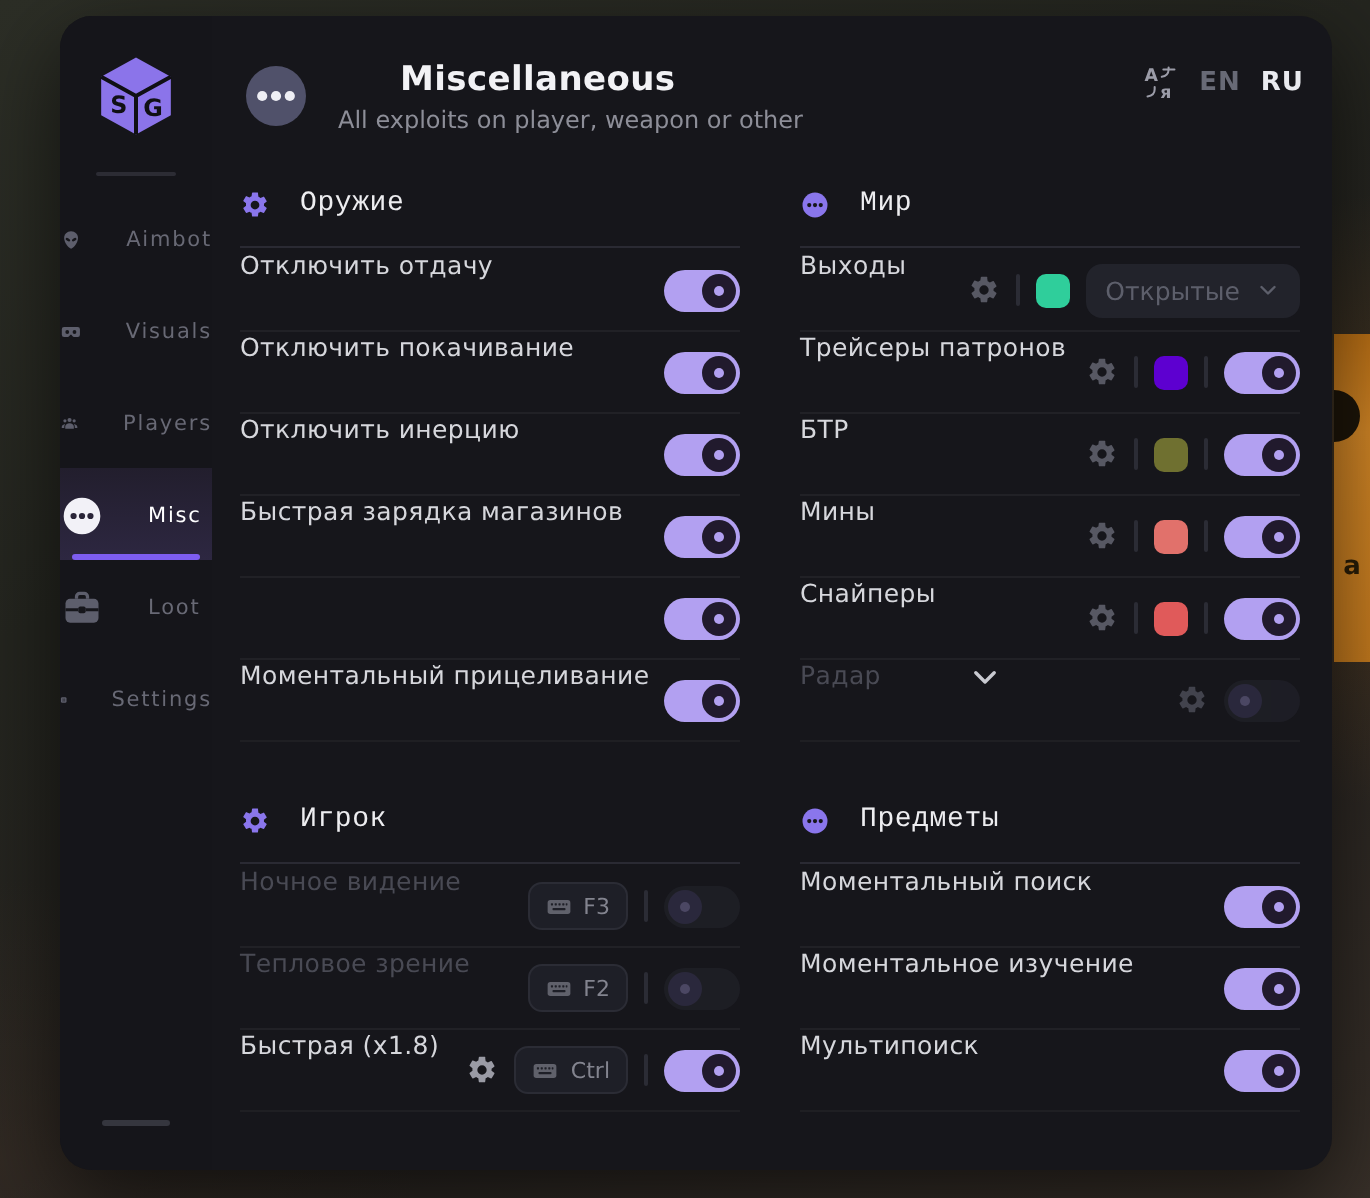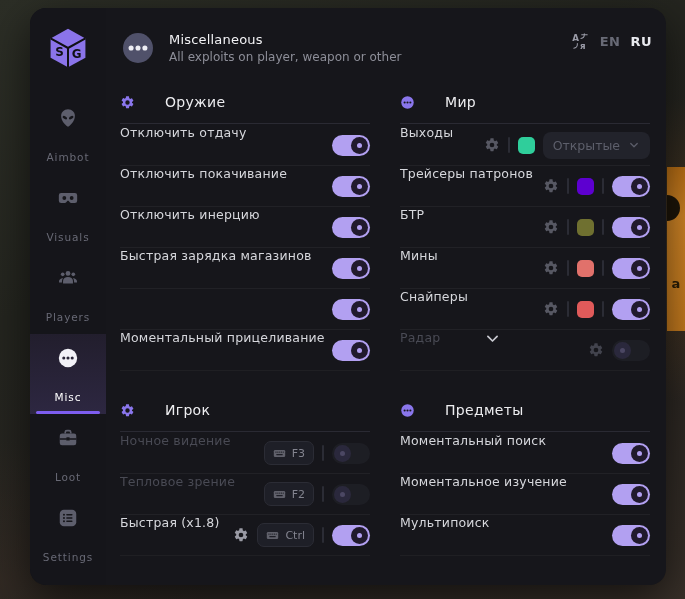--- a/index.html
+++ b/index.html
@@ -28,49 +28,49 @@
   .window { position:absolute; left:30px; top:8px; width:636px; height:577px;
     background:#16161b; border-radius:16px; box-shadow:0 14px 44px rgba(0,0,0,.6);
     display:flex; overflow:hidden; }
 
   
   .sidebar { width:76px; flex:0 0 76px; display:flex; flex-direction:column; align-items:center;
     padding-top:18px; background:#15151a; }
   .logo { width:44px; height:44px; color:#8b74ea; }
   .logo-div { width:40px; height:2px; background:#2c2c34; border-radius:1px; margin:16px 0 8px; }
   .nav { width:100%; display:flex; flex-direction:column; }
-  .nav-item { width:100%; display:flex; flex-direction:column; align-items:center; gap:22px;
+  .nav-item { width:100%; display:flex; align-items:center; gap:22px;
     padding:13px 0 11px; position:relative; cursor:pointer; }
   .nav-icon { width:22px; height:22px; color:#5d5e6c; }
   .nav-label { font-size:10.5px; color:#686975; letter-spacing:.9px; }
   .nav-item.active { background:linear-gradient(180deg,#221e2d,#2d2741); }
   .nav-item.active .nav-icon { color:#f2f1f7; --dotc:#2a2538; }
   .nav-item.active .nav-label { color:#ffffff; }
   .nav-item.active::after { content:""; position:absolute; bottom:0; left:6px; right:6px; height:3px;
     border-radius:2px; background:#7d5df0; }
   .side-handle { margin-top:auto; margin-bottom:22px; width:34px; height:3px; background:#35363e; border-radius:2px; }
 
   
   .main { flex:1; display:flex; flex-direction:column; overflow:hidden; }
   .main-header { display:flex; align-items:center; padding:18px 14px 0 14px; flex:0 0 62px; }
   .avatar { width:36px; height:36px; color:#50516a; --dotc:#eeeef4; }
   .header-text { margin-left:13px; }
-  .h-title { font-size:13px; font-weight:normal; color:#f2f2f5; letter-spacing:.2px; }
+  .h-title { font-size:17px; font-weight:bold; color:#f2f2f5; letter-spacing:.2px;margin-left:31px; }
   .h-sub { font-size:12px; color:#8d8e98; margin-top:3px; }
   .lang { margin-left:auto; display:flex; align-items:center; gap:10px; align-self:flex-start; margin-top:6px; }
   .lang-icon { width:19px; height:19px; color:#9b9ca8; }
   .lang-en { color:#686a76; font-size:13px; font-weight:bold; letter-spacing:.5px; cursor:pointer; }
   .lang-ru { color:#e9eaef; font-size:13px; font-weight:bold; letter-spacing:.5px; cursor:pointer; }
 
   .content { flex:1; display:grid; grid-template-columns:1fr 1fr; column-gap:30px;
     padding:20px 16px 0 14px; overflow:hidden; }
 
   
   .panel { margin-bottom:27px; }
-  .sec-head { display:flex; align-items:center; gap:30px; height:24px; }
+  .sec-head { display:flex; align-items:center; gap:15px; height:24px;font-family:Liberation Mono, monospace; }
   .sec-icon { width:15px; height:15px; color:#8a76ec; }
   .sec-title { font-size:14px; color:#ededf0; letter-spacing:.3px; }
   .sec-div { height:1px; background:#2a2a33; margin:9px 0 1px; }
 
   .row { display:flex; height:41px; border-bottom:1px solid rgba(255,255,255,.05); }
   .row:last-child { border-bottom:1px solid rgba(255,255,255,.04); }
   .row-label { font-size:12.5px; color:#d6d7dc; letter-spacing:.2px; white-space:nowrap; }
   .label-chevron { width:17px; height:17px; color:#c9cad1; margin-left:44px; cursor:pointer; }
   .controls { margin-left:auto; display:flex; align-items:center; gap:8px; }
   .row-gear { width:16px; height:16px; color:#575863; cursor:pointer; }

